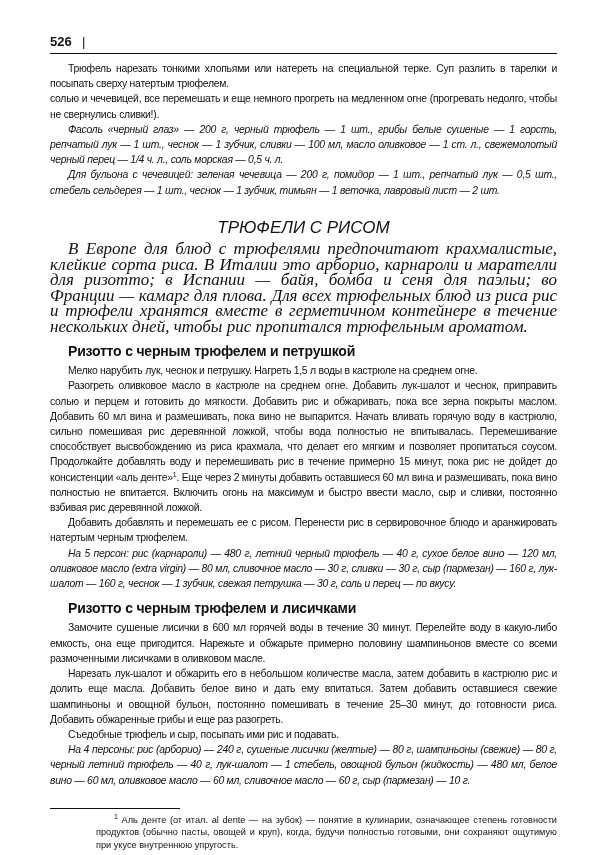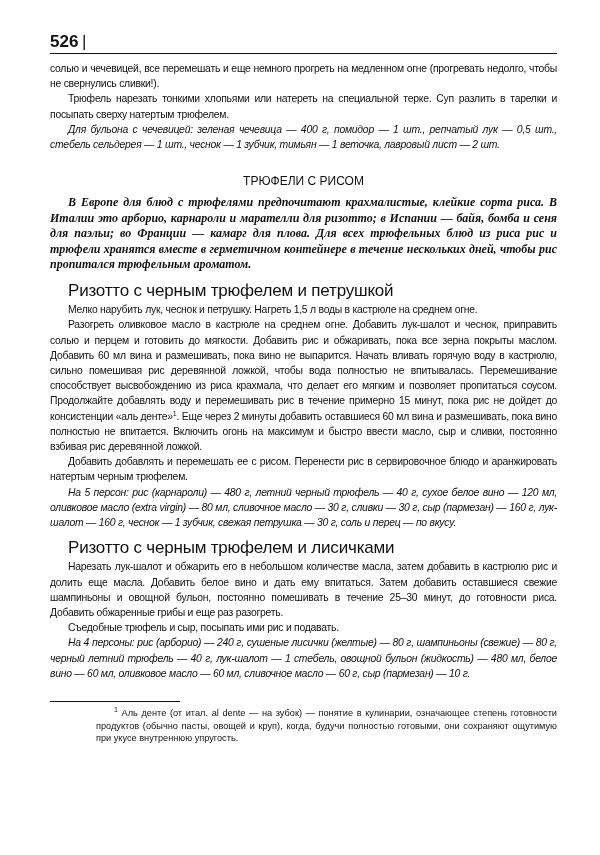--- a/index.html
+++ b/index.html
@@ -6,47 +6,47 @@
     body {
       width: 600px; height: 855px; position: relative; overflow: hidden;
       color: #111111;
       font-family: "Liberation Sans", "DejaVu Sans", sans-serif;
     }
     .page {
       position: absolute; left: 50px; top: 34px; width: 507px;
     }
     .running-head {
       display: flex; align-items: flex-end;
-      font-size: 17px; line-height: 16px;
+      font-size: 13px; line-height: 16px;
       border-bottom: 1.4px solid #111;
       padding-bottom: 3px;
     }
     .running-head .num { font-weight: bold; width: 32px; }
     .running-head .sep { width: 18px; text-align: left; }
     .body {
       font-family: "Liberation Sans Narrow", "Liberation Sans", sans-serif;
       font-size: 10.4px; line-height: 15.2px;
       text-align: justify; letter-spacing: -0.25px;
       margin-top: 7px;
     }
     .p { margin: 0; text-indent: 18px; }
     .p.noindent { text-indent: 0; }
     .it { font-style: italic; }
     h2.section {
       font-family: "Liberation Sans", sans-serif;
-      font-weight: normal; font-size: 12px; text-align: center;
-      margin: 22px 0 6px 0; letter-spacing: 0;
+      font-weight: normal; font-size: 17px; text-align: center;
+      margin: 22px 0 6px 0; letter-spacing: 0; font-style: italic;
     }
     .intro {
       font-family: "Liberation Serif", "DejaVu Serif", serif;
-      font-style: italic; font-weight: bold;
-      font-size: 12px; line-height: 15.5px; letter-spacing: 0;
+      font-style: italic; font-weight: normal;
+      font-size: 17px; line-height: 15.5px; letter-spacing: 0;
     }
     h3.recipe {
-      font-weight: normal; font-size: 17px; margin: 10px 0 4px 18px;
+      font-weight: bold; font-size: 14px; margin: 10px 0 4px 18px;
       letter-spacing: -0.2px;
     }
     sup { font-size: 7px; line-height: 0; }
     .fn-rule {
       width: 130px; border-top: 1px solid #111; margin-top: 20px;
     }
     .footnote {
       font-family: Liberation Sans, sans-serif;
       font-size: 9.2px; line-height: 12.5px; text-align: justify;
       margin-top: 5px; letter-spacing: 0; margin-left: 46px;
@@ -57,34 +57,36 @@
 <body>
 
 <div class="page">
 
   <div class="running-head">
     <span class="num">526</span>
     <span class="sep">|</span>
   </div>
 
   <div class="body">
+    <p class="p">Трюфель нарезать тонкими хлопьями или натереть на специальной терке. Суп разлить в тарелки и посыпать сверху натертым трюфелем.</p>
     <p class="p noindent">солью и чечевицей, все перемешать и еще немного прогреть на медленном огне (прогревать недолго, чтобы не свернулись сливки!).</p>
-    <p class="p">Трюфель нарезать тонкими хлопьями или натереть на специальной терке. Суп разлить в тарелки и посыпать сверху натертым трюфелем.</p>
-    <p class="p it">Для бульона с чечевицей: зеленая чечевица — 400 г, помидор — 1 шт., репчатый лук — 0,5 шт., стебель сельдерея — 1 шт., чеснок — 1 зубчик, тимьян — 1 веточка, лавровый лист — 2 шт.</p>
+    <p class="p it">Фасоль «черный глаз» — 200 г, черный трюфель — 1 шт., грибы белые сушеные — 1 горсть, репчатый лук — 1 шт., чеснок — 1 зубчик, сливки — 100 мл, масло оливковое — 1 ст. л., свежемолотый черный перец — 1/4 ч. л., соль морская — 0,5 ч. л.</p>
+    <p class="p it">Для бульона с чечевицей: зеленая чечевица — 200 г, помидор — 1 шт., репчатый лук — 0,5 шт., стебель сельдерея — 1 шт., чеснок — 1 зубчик, тимьян — 1 веточка, лавровый лист — 2 шт.</p>
 
     <h2 class="section">ТРЮФЕЛИ С РИСОМ</h2>
     <p class="p intro">В Европе для блюд с трюфелями предпочитают крахмалистые, клейкие сорта риса. В Италии это арборио, карнароли и марателли для ризотто; в Испании — байя, бомба и сеня для паэльи; во Франции — камарг для плова. Для всех трюфельных блюд из риса рис и трюфели хранятся вместе в герметичном контейнере в течение нескольких дней, чтобы рис пропитался трюфельным ароматом.</p>
 
     <h3 class="recipe">Ризотто с черным трюфелем и петрушкой</h3>
     <p class="p">Мелко нарубить лук, чеснок и петрушку. Нагреть 1,5 л воды в кастрюле на среднем огне.</p>
     <p class="p"><span>Разогреть оливковое масло в кастрюле на среднем огне. Добавить лук-шалот и чеснок, приправить солью и перцем и готовить до мягкости. Добавить рис и обжаривать, пока все зерна покрыты маслом. Добавить 60 мл вина и размешивать, пока вино не выпарится. Начать вливать горячую воду в кастрюлю, сильно помешивая рис деревянной ложкой, чтобы вода полностью не впитывалась. Перемешивание способствует высвобождению из риса крахмала, что делает его мягким и позволяет пропитаться соусом. Продолжайте добавлять воду и перемешивать рис в течение примерно 15 минут, пока рис не дойдет до консистенции «аль денте»</span><sup>1</sup><span>. Еще через 2 минуты добавить оставшиеся 60 мл вина и размешивать, пока вино полностью не впитается. Включить огонь на максимум и быстро ввести масло, сыр и сливки, постоянно взбивая рис деревянной ложкой.</span></p>
     <p class="p">Добавить добавлять и перемешать ее с рисом. Перенести рис в сервировочное блюдо и аранжировать натертым черным трюфелем.</p>
     <p class="p it">На 5 персон: рис (карнароли) — 480 г, летний черный трюфель — 40 г, сухое белое вино — 120 мл, оливковое масло (extra virgin) — 80 мл, сливочное масло — 30 г, сливки — 30 г, сыр (пармезан) — 160 г, лук-шалот — 160 г, чеснок — 1 зубчик, свежая петрушка — 30 г, соль и перец — по вкусу.</p>
 
     <h3 class="recipe">Ризотто с черным трюфелем и лисичками</h3>
+    <p class="p">Замочите сушеные лисички в 600 мл горячей воды в течение 30 минут. Перелейте воду в какую-либо емкость, она еще пригодится. Нарежьте и обжарьте примерно половину шампиньонов вместе со всеми размоченными лисичками в оливковом масле.</p>
     <p class="p">Нарезать лук-шалот и обжарить его в небольшом количестве масла, затем добавить в кастрюлю рис и долить еще масла. Добавить белое вино и дать ему впитаться. Затем добавить оставшиеся свежие шампиньоны и овощной бульон, постоянно помешивать в течение 25–30 минут, до готовности риса. Добавить обжаренные грибы и еще раз разогреть.</p>
     <p class="p">Съедобные трюфель и сыр, посыпать ими рис и подавать.</p>
     <p class="p it">На 4 персоны: рис (арборио) — 240 г, сушеные лисички (желтые) — 80 г, шампиньоны (свежие) — 80 г, черный летний трюфель — 40 г, лук-шалот — 1 стебель, овощной бульон (жидкость) — 480 мл, белое вино — 60 мл, оливковое масло — 60 мл, сливочное масло — 60 г, сыр (пармезан) — 10 г.</p>
   </div>
 
   <div class="fn-rule"></div>
   <div class="footnote">
     <p class="p"><sup>1</sup> <span>Аль денте (от итал. al dente — на зубок) — понятие в кулинарии, означающее степень готовности продуктов (обычно пасты, овощей и круп), когда, будучи полностью готовыми, они сохраняют ощутимую при укусе внутреннюю упругость.</span></p>
   </div>
 </div>

